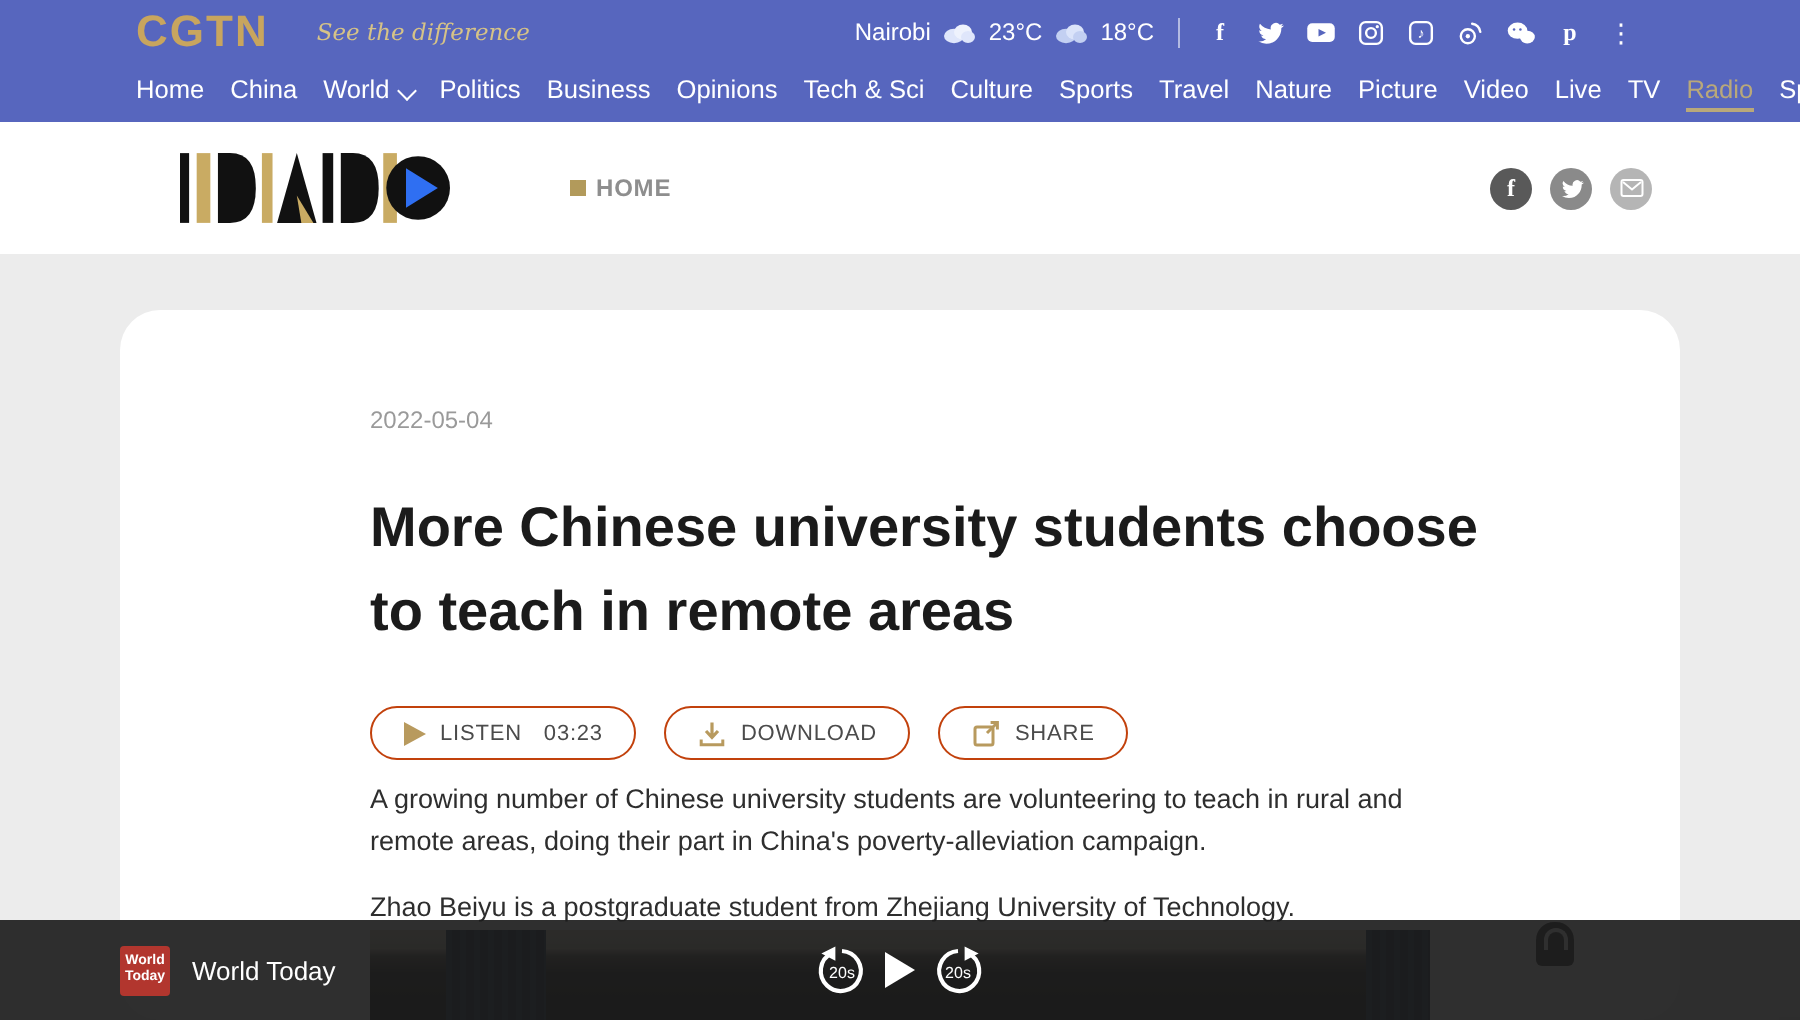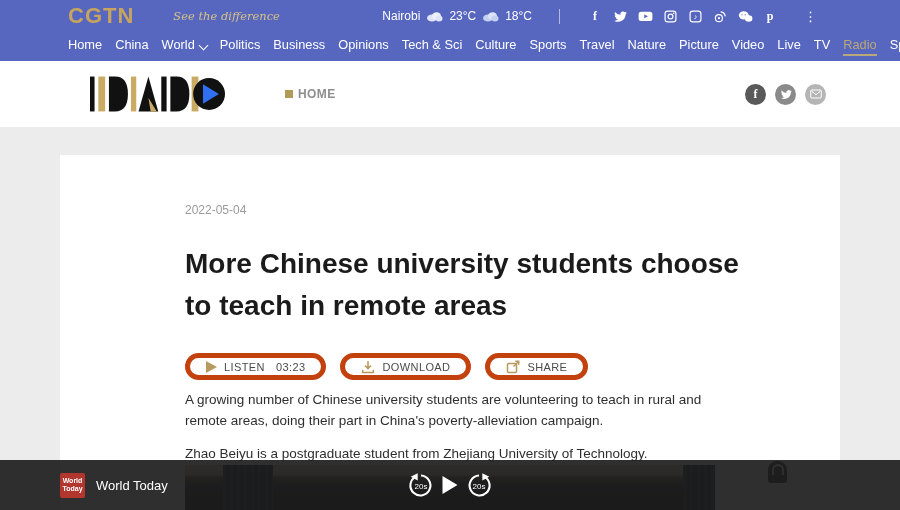--- a/index.html
+++ b/index.html
@@ -5,21 +5,21 @@
   html,body{margin:0;padding:0;}
   body{
     width:900px;height:510px;overflow:hidden;position:relative;
     background:#ececec;
     font-family:"Liberation Sans", sans-serif;
     -webkit-font-smoothing:antialiased;
   }
   
   .topbar{
     position:absolute;top:0;left:0;right:0;height:32px;background:#5766be;
-    display:flex;align-items:center;padding:0 74px 0 68px;box-sizing:border-box;z-index:6;gap:15px;
+    display:flex;align-items:center;padding:0 74px 0 68px;box-sizing:border-box;z-index:6;
   }
   .cgtn-logo{font-weight:bold;font-size:22px;color:#c8a55e;letter-spacing:1px;line-height:1;}
   .tagline{font-family:"DejaVu Serif", serif;font-style:italic;color:#d6c387;font-size:11.5px;margin-left:24px;}
   .weather{display:flex;align-items:center;gap:6px;color:#fff;font-size:12px;margin-left:auto;}
   .vdiv{width:1px;height:15px;background:rgba(255,255,255,0.55);margin:0 12px;}
   .socialbar{display:flex;align-items:center;gap:9px;}
   .sicon{width:16px;height:16px;display:flex;align-items:center;justify-content:center;color:#fff;cursor:pointer;}
   .sicon.txt{font-family:"Liberation Serif", serif;font-weight:bold;font-size:12px;}
   .dots{margin:0 9px 0 11px;color:#fff;font-size:13px;cursor:pointer;letter-spacing:0;}
   .searchpill{display:flex;align-items:center;border:1px solid rgba(255,255,255,0.9);border-radius:10px;height:19px;padding:0 9px;width:145px;box-sizing:border-box;}
@@ -42,26 +42,26 @@
   .radio-logo{margin-right:60px;cursor:pointer;}
   .rh-menu{display:flex;align-items:center;gap:54px;}
   .rh-item{font-size:12px;font-weight:bold;color:#8e8e8e;letter-spacing:0.4px;display:flex;align-items:center;cursor:pointer;}
   .gold-sq{width:8px;height:8px;background:#b29a5b;margin-right:5px;}
   .rh-social{margin-left:auto;display:flex;gap:9px;}
   .circle{width:21px;height:21px;border-radius:50%;display:flex;align-items:center;justify-content:center;color:#fff;cursor:pointer;}
   .c-f{background:#595959;font-family:"Liberation Serif", serif;font-weight:bold;font-size:12px;}
   .c-t{background:#8a8a8a;}
   .c-m{background:#b5b5b5;}
   
-  .card{position:absolute;left:60px;top:155px;width:780px;bottom:0;background:#fff;z-index:2;}
+  .card{position:absolute;left:60px;top:155px;width:780px;bottom:0;background:#fff;z-index:2;border-radius:20px;}
   .card-inner{padding:48px 0 0 125px;}
   .date{color:#9a9a9a;font-size:12px;}
   .title{font-size:28px;line-height:1.5;color:#1b1b1b;font-weight:bold;margin:26px 0 0 0;width:580px;}
   .btn-row{display:flex;gap:14px;margin-top:26px;}
-  .pill-btn{display:flex;align-items:center;border:5px solid #c2410c;border-radius:14px;height:27px;padding:0 16px;font-size:11px;color:#4b4b4b;letter-spacing:0.4px;background:#fff;cursor:pointer;gap:7px;box-sizing:border-box;}
+  .pill-btn{display:flex;align-items:center;border:1px solid #c2410c;border-radius:14px;height:27px;padding:0 16px;font-size:11px;color:#4b4b4b;letter-spacing:0.4px;background:#fff;cursor:pointer;gap:7px;box-sizing:border-box;}
   .play-tri{width:0;height:0;border-left:11px solid #b89a5e;border-top:6.5px solid transparent;border-bottom:6.5px solid transparent;}
   .listen-time{margin-left:4px;color:#4b4b4b;}
   .para{font-size:13.5px;color:#2e2e2e;line-height:1.55;width:555px;margin:0;}
   .para.first{margin-top:10px;}
   .para.second{margin-top:12px;}
   
   .article-img{
     position:absolute;left:125px;top:310px;width:530px;height:45px;overflow:hidden;
     background:linear-gradient(180deg,#d8cfbd 0,#d2c8b5 9px,#6b655c 13px,#30302e 22px,#232322 100%);
   }

